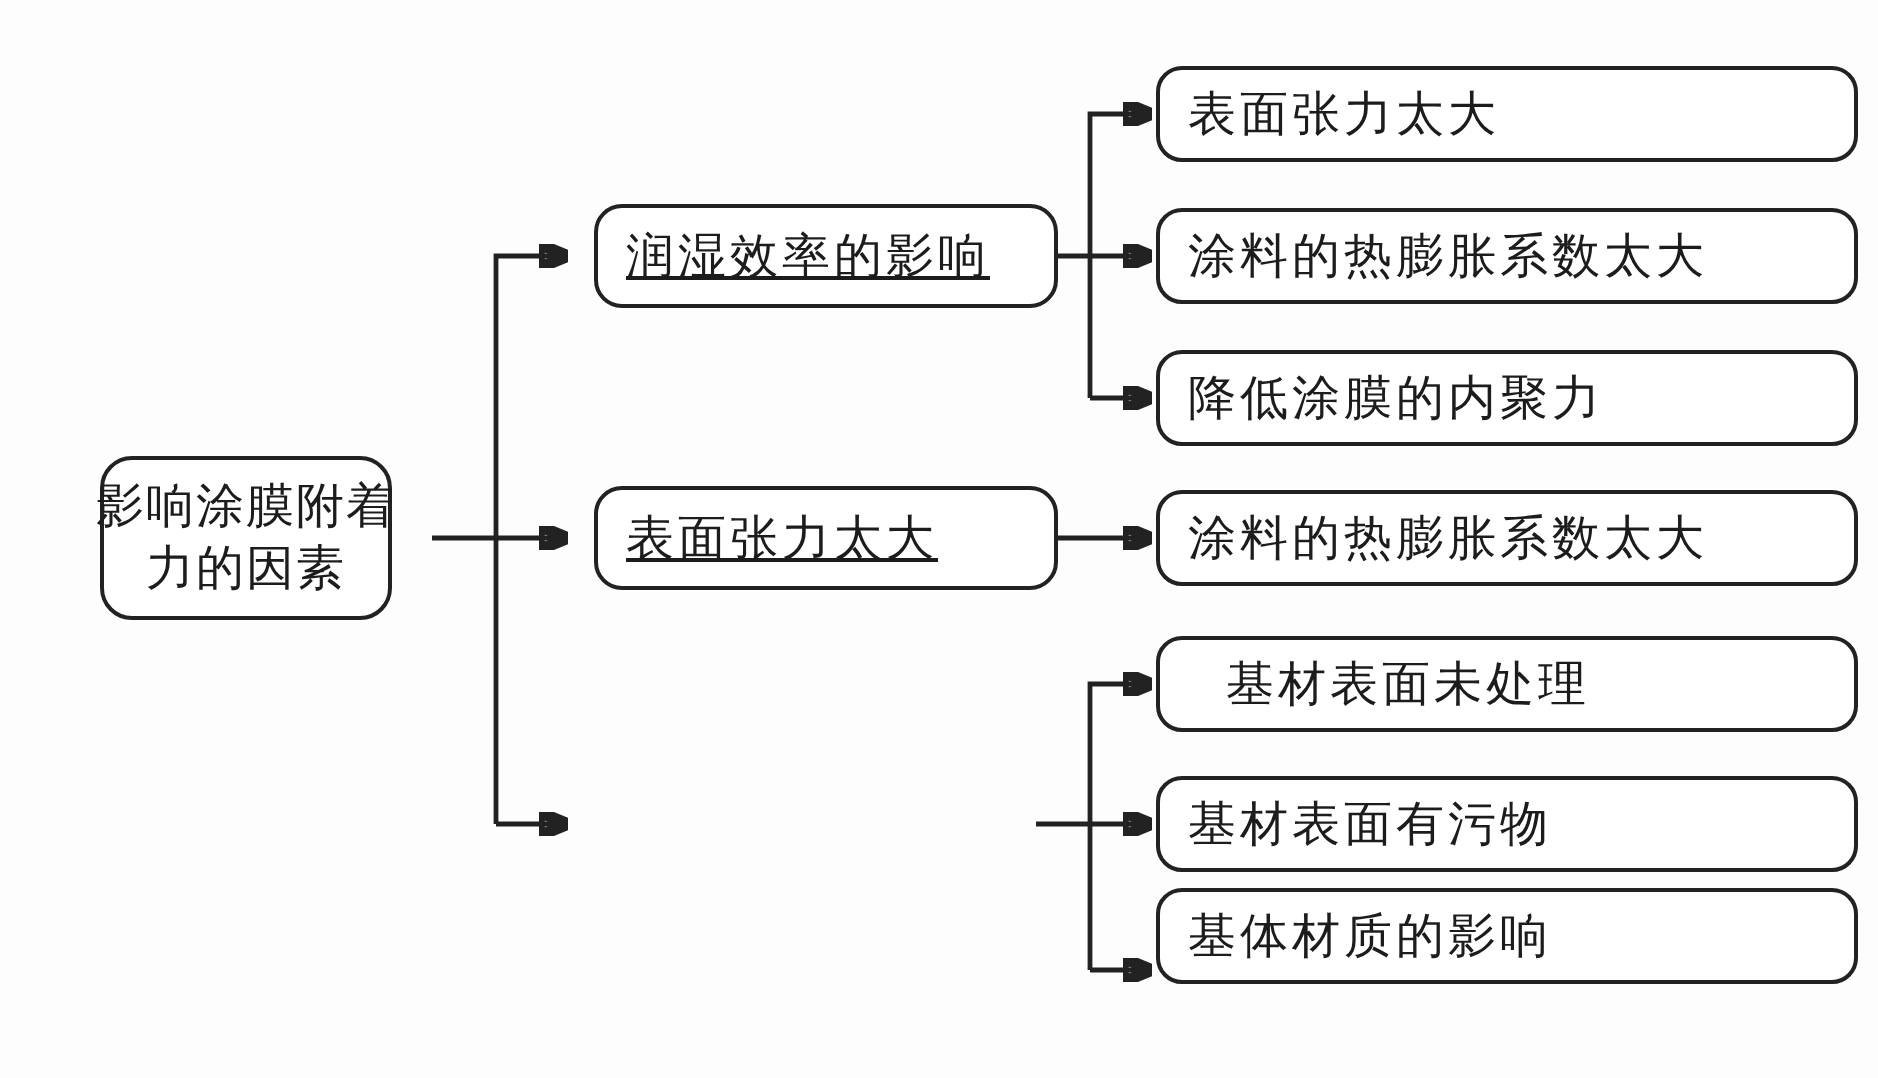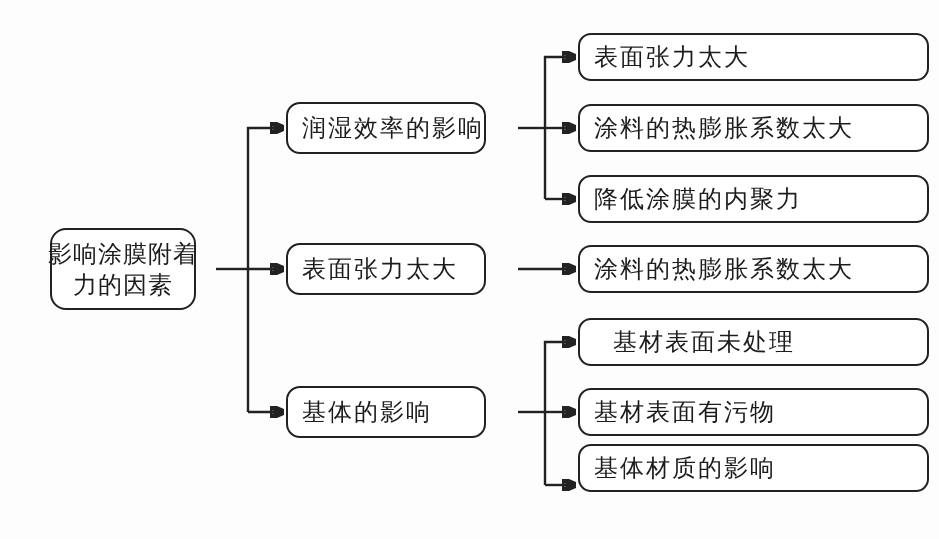--- a/index.html
+++ b/index.html
@@ -43,24 +43,25 @@
     left: 50px; top: 228px;
     width: 146px; height: 82px;
     border-radius: 16px;
     flex-direction: column;
     justify-content: center;
     text-align: center;
     line-height: 1.3;
     letter-spacing: 1px;
   }
   .node-branch {
-    width: 200px; height: 52px;
-    left: 286px;
+    width: 232px; height: 52px;
+    left: 297px;
     border-radius: 14px;
     padding-left: 14px;
+    text-decoration: underline;
   }
   .node-leaf {
     width: 351px; height: 48px;
     left: 578px;
     border-radius: 13px;
     padding-left: 14px;
   }
   .b1 { top: 102px; }
   .b2 { top: 243px; }
   .b3 { top: 386px; }
@@ -106,23 +107,20 @@
     <span>影响涂膜附着</span>
     <span>力的因素</span>
   </div>
 
   <div class="node node-branch b1">
     <span>润湿效率的影响</span>
   </div>
   <div class="node node-branch b2">
     <span>表面张力太大</span>
   </div>
-  <div class="node node-branch b3">
-    <span>基体的影响</span>
-  </div>
 
   <div class="node node-leaf l1">
     <span>表面张力太大</span>
   </div>
   <div class="node node-leaf l2">
     <span>涂料的热膨胀系数太大</span>
   </div>
   <div class="node node-leaf l3">
     <span>降低涂膜的内聚力</span>
   </div>

